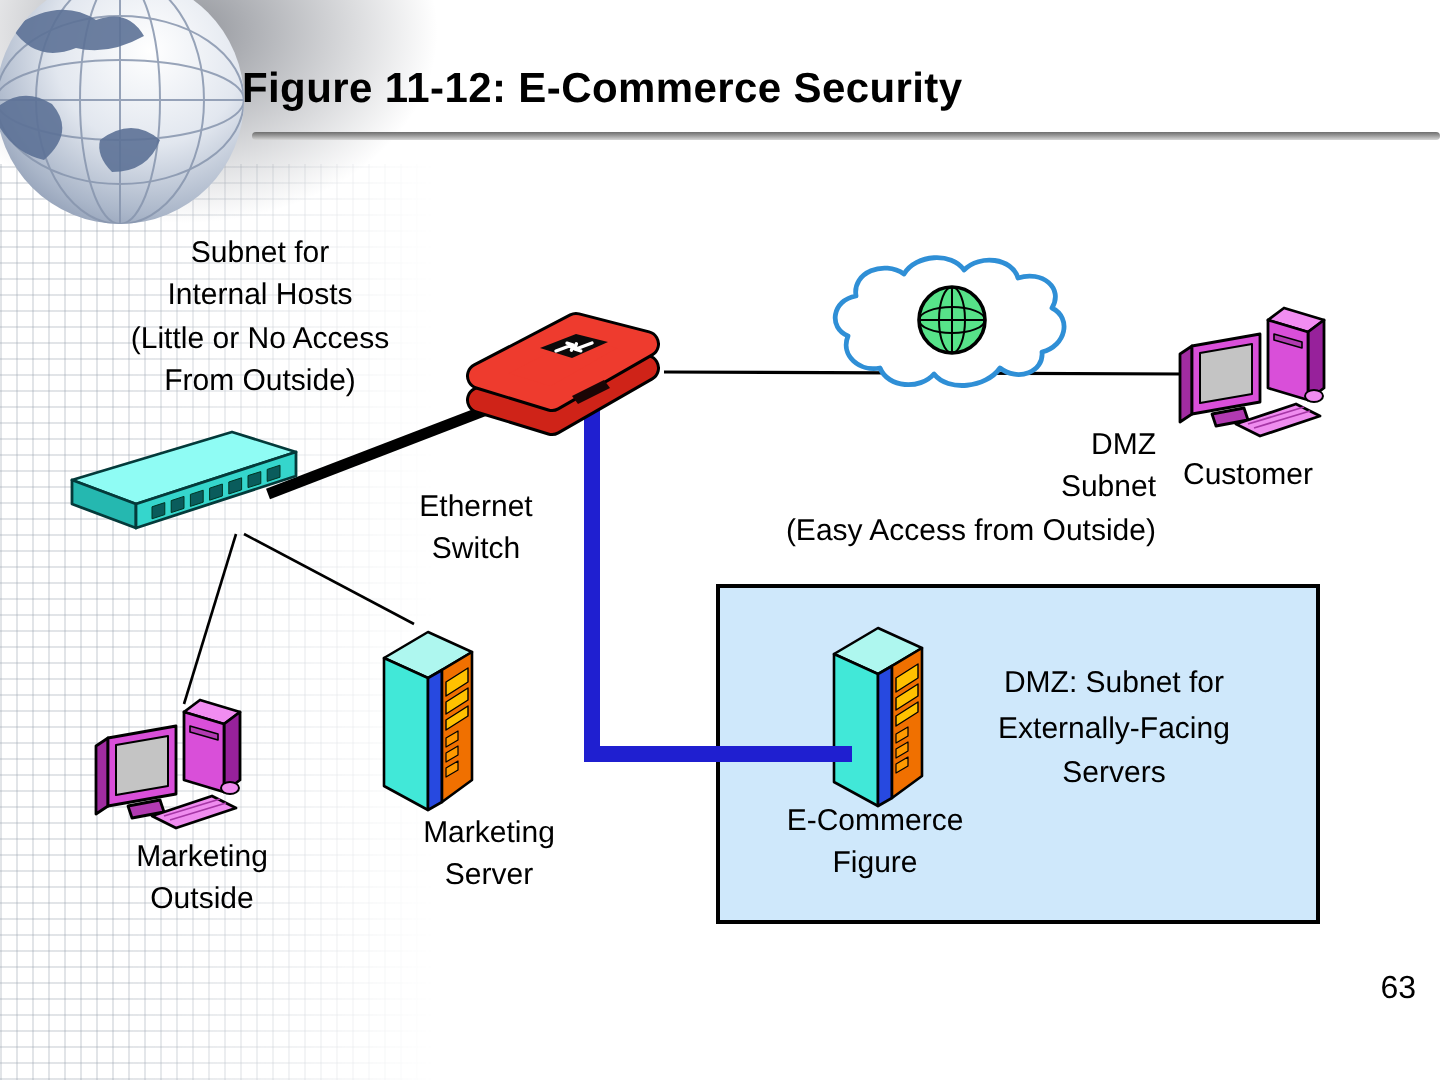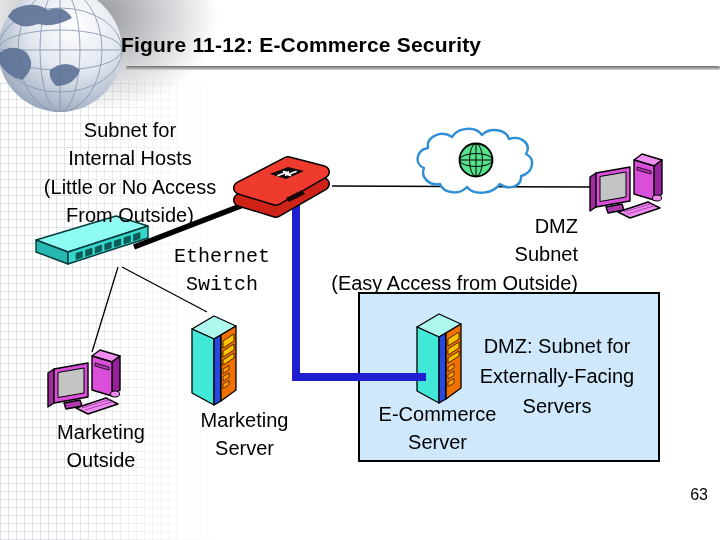--- a/index.html
+++ b/index.html
@@ -1,21 +1,21 @@
 <!DOCTYPE html>
 <html><head>
 <meta charset="utf-8">
 <style>
   html,body{margin:0;padding:0;background:#fff;}
   #slide{
     position:relative;width:720px;height:540px;overflow:hidden;
     background:#ffffff;font-family:"Liberation Sans",sans-serif;color:#000;
   }
   .lbl{
-    position:absolute;font-size:20px;line-height:1.42;color:#000;
+    position:absolute;font-size:15px;line-height:1.42;color:#000;
     white-space:pre-line;text-align:center;
   }
   .lbl.left{text-align:right;}
   #title{
     position:absolute;left:121px;top:33px;font-size:21px;font-weight:bold;
     letter-spacing:0.2px;white-space:nowrap;
   }
   #title-rule{
     position:absolute;left:126px;top:66px;width:594px;height:4px;
     background:linear-gradient(180deg,#6e6e6e 0%,#9a9a9a 45%,#d6d6d6 100%);
@@ -189,29 +189,30 @@
         <path d="M72,21.5 l-8,3 M66.4,25.4 l-2.8,-0.8 M63.3,24.5 l0.9,-2.6"></path>
       </g>
       <polygon points="62,48 78,40 81,44 65,52" fill="#1a0505"></polygon>
     </g>
   </svg>
 
   <div class="lbl" style="left:22px;top:116px;width:216px;">Subnet for
 Internal Hosts
 (Little or No Access
 From Outside)</div>
-  <div class="lbl" style="left:152px;top:243px;width:140px;font-family:Liberation Mono, monospace;">Ethernet
+  <div class="lbl" style="left:168px;top:243px;width:140px;">Ethernet
 Switch</div>
   <div class="lbl left" style="left:308px;top:212px;width:270px;">DMZ
 Subnet
 (Easy Access from Outside)</div>
+  <div class="lbl" style="left:565px;top:227px;width:118px;">Customer</div>
   <div class="lbl" style="left:452px;top:315px;width:210px;line-height:1.5;margin-top:16px;">DMZ: Subnet for
 Externally-Facing
 Servers</div>
   <div class="lbl" style="left:365px;top:400px;width:145px;">E-Commerce
-Server</div>
+Figure</div>
   <div class="lbl" style="left:172px;top:406px;width:145px;">Marketing
 Server</div>
   <div class="lbl" style="left:40px;top:418px;width:122px;">Marketing
 Outside</div>
 
   <div id="page-number">63</div>
 </div>
 
 </body></html>

